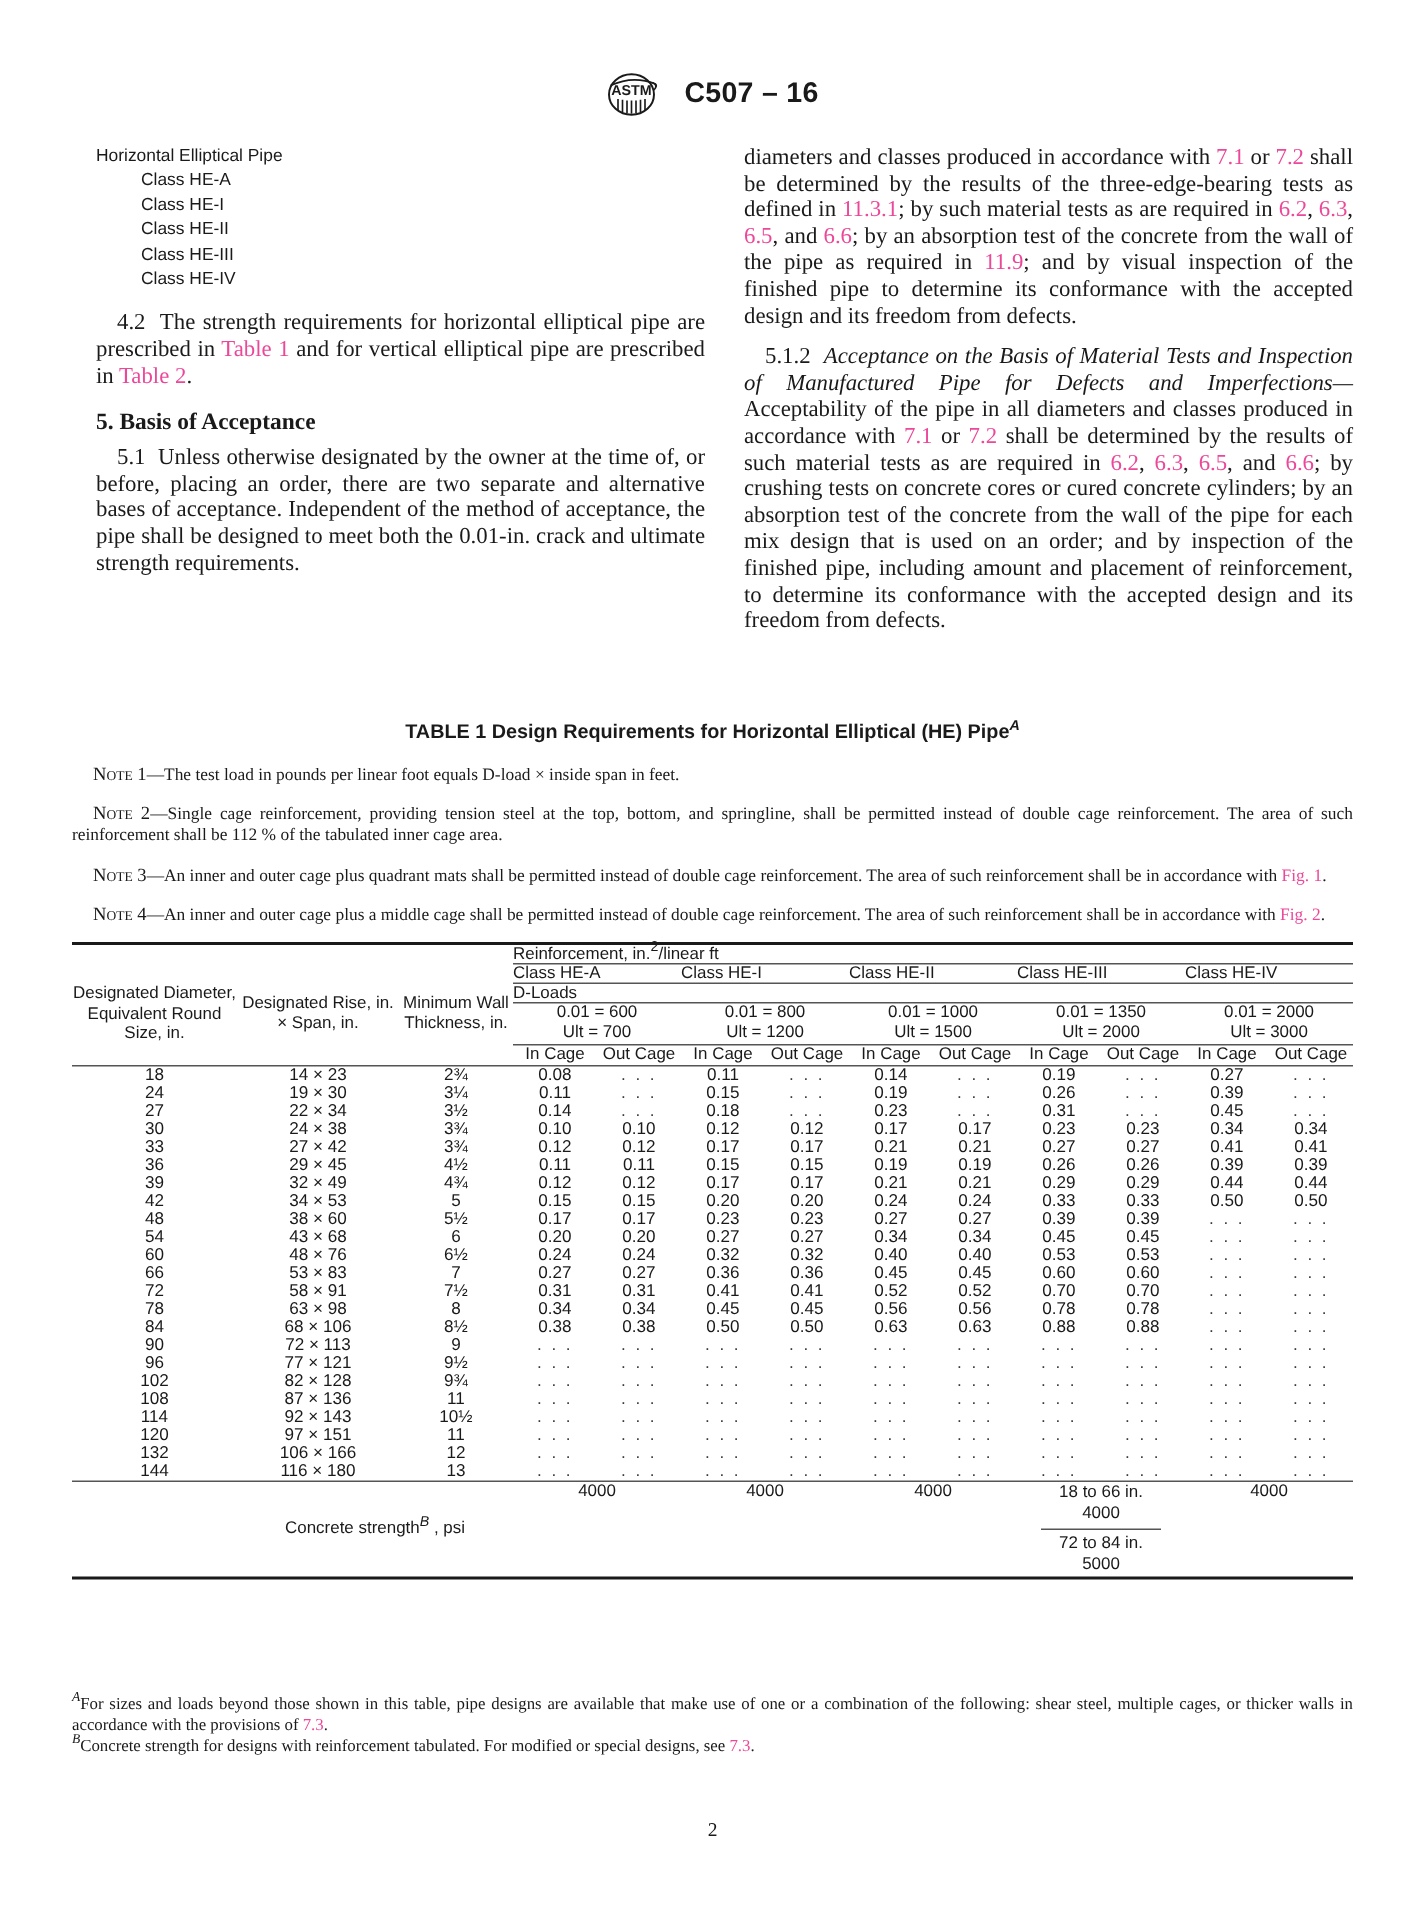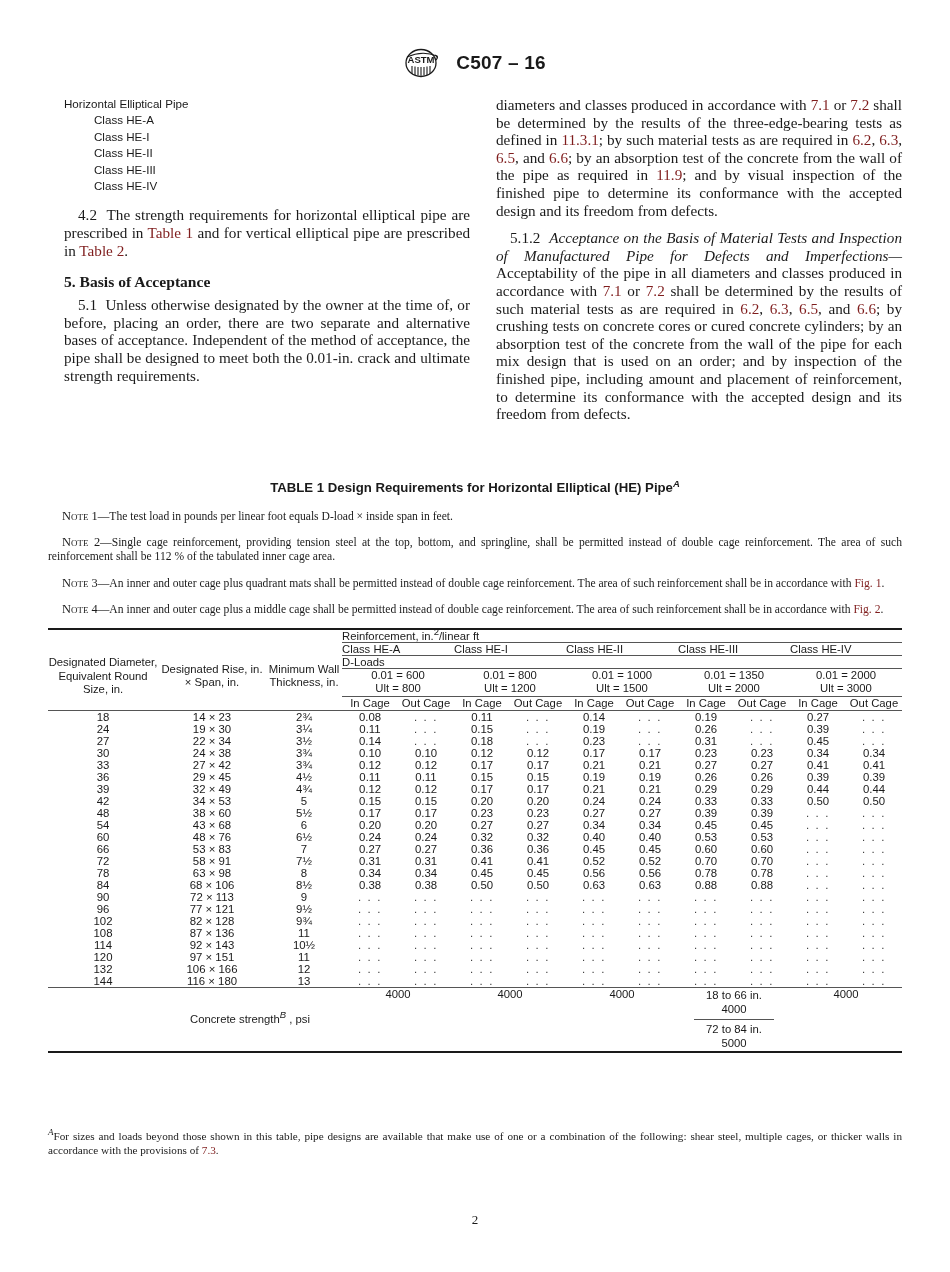--- a/index.html
+++ b/index.html
@@ -37,21 +37,21 @@
     text-indent:14px;
     -webkit-hyphens:auto; hyphens:auto;
   }
   p.body.noind { text-indent:0; }
   .sec-head {
     font-family:"Liberation Serif", serif;
     font-weight:bold; font-size:15.6px;
     margin:14px 0 5px 0;
   }
   .ital { font-style:italic;margin-top:12px; }
-  .xref { color:#7f1d1d; }
+  .xref { color:#ec4899; }
 
   
   .classlist {
     display:flex; font-family:"Liberation Sans", sans-serif;
     font-size:11.6px; line-height:16.4px; color:#1a1a1a;
     margin-bottom:12px;
     flex-direction:column;
   }
   .classcol { width:203px; }
   .classcol .t { text-align:center; }
@@ -205,21 +205,21 @@
         <td class="rule-thin grp" colspan="2">Class HE-II</td>
         <td class="rule-thin grp" colspan="2">Class HE-III</td>
         <td class="rule-thin grp" colspan="2">Class HE-IV</td>
       </tr>
 
       <tr>
         <td class="rule-thin grp" colspan="10">D-Loads</td>
       </tr>
 
       <tr>
-        <td class="rule-thin dl" colspan="2"><span>0.01 = 600</span><br><span>Ult = 800</span></td>
+        <td class="rule-thin dl" colspan="2"><span>0.01 = 600</span><br><span>Ult = 700</span></td>
         <td class="rule-thin dl" colspan="2"><span>0.01 = 800</span><br><span>Ult = 1200</span></td>
         <td class="rule-thin dl" colspan="2"><span>0.01 = 1000</span><br><span>Ult = 1500</span></td>
         <td class="rule-thin dl" colspan="2"><span>0.01 = 1350</span><br><span>Ult = 2000</span></td>
         <td class="rule-thin dl" colspan="2"><span>0.01 = 2000</span><br><span>Ult = 3000</span></td>
       </tr>
 
       <tr>
         <td class="rule-thin incage">In Cage</td>
         <td class="rule-thin incage">Out Cage</td>
         <td class="rule-thin incage">In Cage</td>
@@ -601,16 +601,17 @@
       </tr>
       <tr>
         <td class="rule-thick" colspan="13" style="height:0"></td>
       </tr>
     </tbody>
       </table>
   </div>
 
   <div class="fnotes">
     <div class="fn"><sup>A</sup><span>For sizes and loads beyond those shown in this table, pipe designs are available that make use of one or a combination of the following: shear steel, multiple cages, or thicker walls in accordance with the provisions of </span><span class="xref">7.3</span><span>.</span></div>
+    <div class="fn"><sup>B</sup><span>Concrete strength for designs with reinforcement tabulated. For modified or special designs, see </span><span class="xref">7.3</span><span>.</span></div>
   </div>
 
   <div class="pageno">2</div>
 </div>
 
 </body></html>

